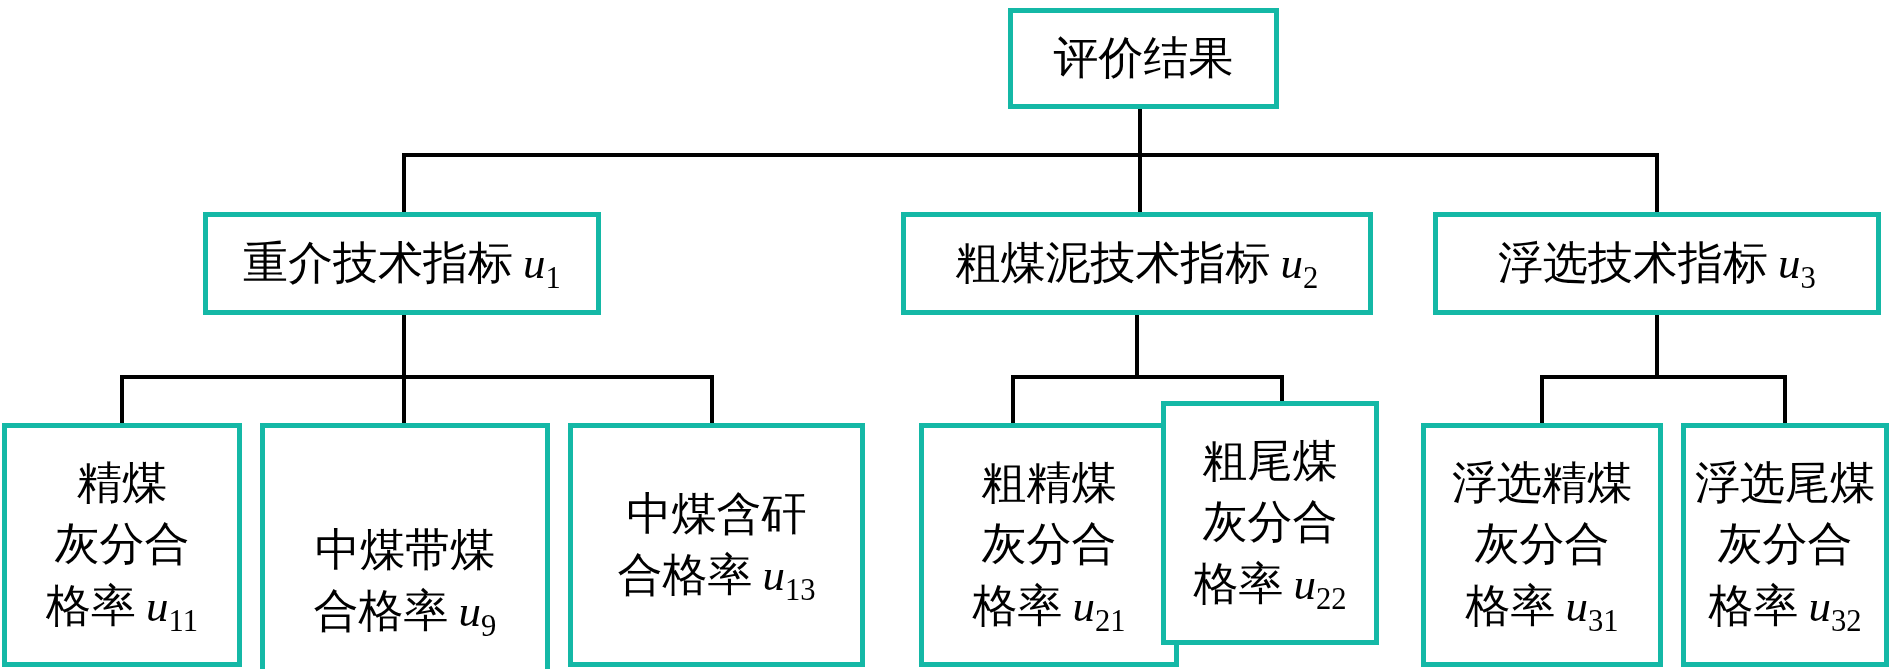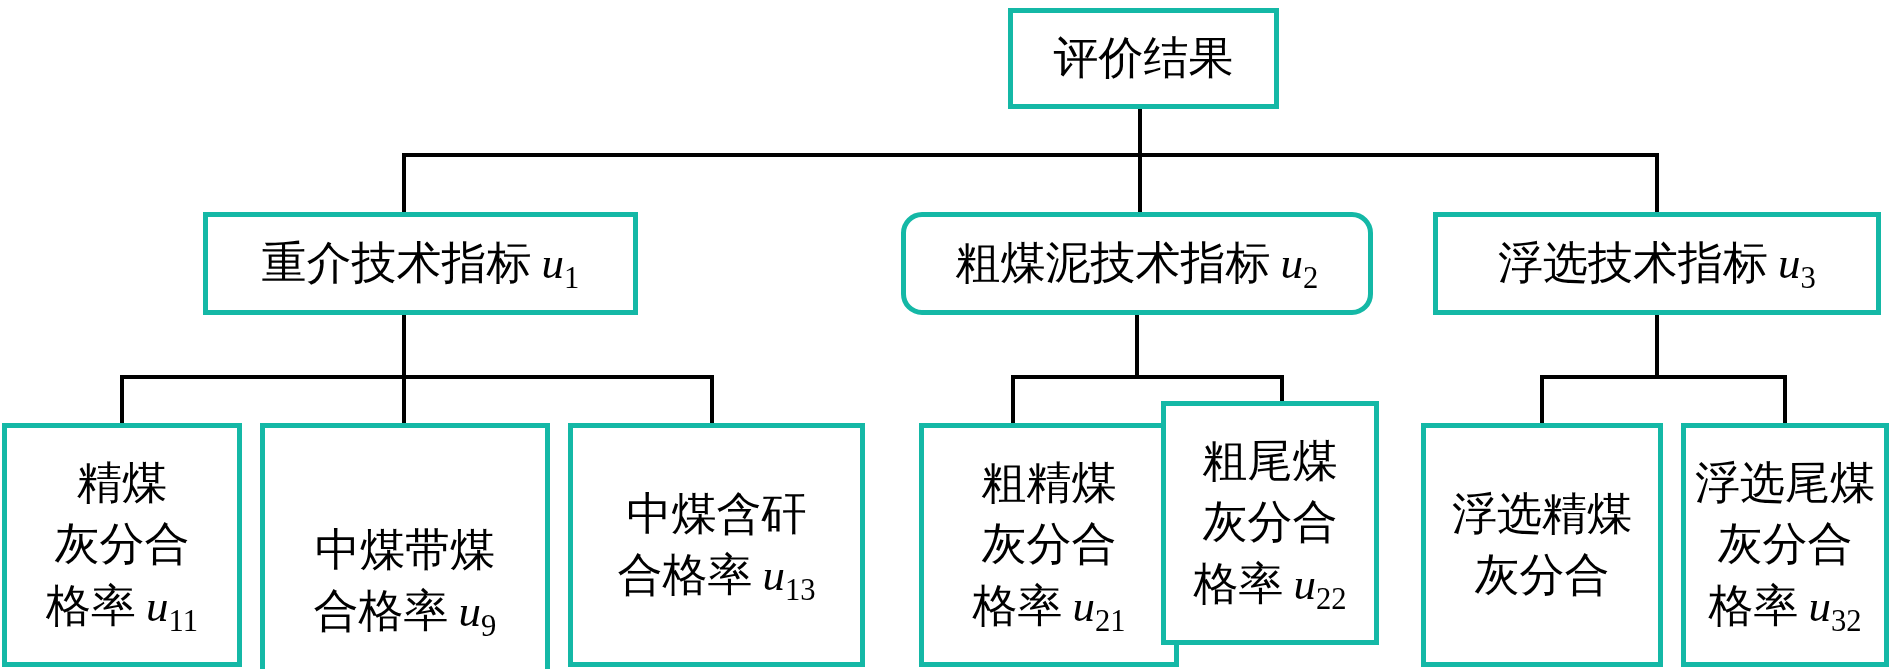--- a/index.html
+++ b/index.html
@@ -63,27 +63,27 @@
 
   <div class="conn v" style="left:1655px; top:315px; height:64px;"></div>
   <div class="conn h" style="left:1540px; top:375px; width:247px;"></div>
   <div class="conn v" style="left:1540px; top:375px; height:50px;"></div>
   <div class="conn v" style="left:1783px; top:375px; height:50px;"></div>
 
   <div class="box" style="left:1008px; top:8px; width:271px; height:101px;">
     <div class="line">评价结果</div>
   </div>
 
-  <div class="box" style="left:203px; top:212px; width:435px; height:103px;">
+  <div class="box" style="left:203px; top:212px; width:398px; height:103px;">
     <div class="line">
       <span>重介技术指标</span><span class="var"><i>u</i><sub>1</sub></span>
     </div>
   </div>
 
-  <div class="box" style="left:901px; top:212px; width:472px; height:103px;border-radius:21px;">
+  <div class="box" style="left:901px; top:212px; width:472px; height:103px;">
     <div class="line">
       <span>粗煤泥技术指标</span><span class="var"><i>u</i><sub>2</sub></span>
     </div>
   </div>
 
   <div class="box" style="left:1433px; top:212px; width:448px; height:103px;">
     <div class="line">
       <span>浮选技术指标</span><span class="var"><i>u</i><sub>3</sub></span>
     </div>
   </div>
@@ -122,20 +122,23 @@
     <div class="line">粗尾煤</div>
     <div class="line">灰分合</div>
     <div class="line">
       <span>格率</span><span class="var"><i>u</i><sub>22</sub></span>
     </div>
   </div>
 
   <div class="box" style="left:1421px; top:423px; width:242px; height:244px;">
     <div class="line">浮选精煤</div>
     <div class="line">灰分合</div>
+    <div class="line">
+      <span>格率</span><span class="var"><i>u</i><sub>31</sub></span>
+    </div>
   </div>
 
   <div class="box" style="left:1681px; top:423px; width:208px; height:244px;">
     <div class="line">浮选尾煤</div>
     <div class="line">灰分合</div>
     <div class="line">
       <span>格率</span><span class="var"><i>u</i><sub>32</sub></span>
     </div>
   </div>
 

